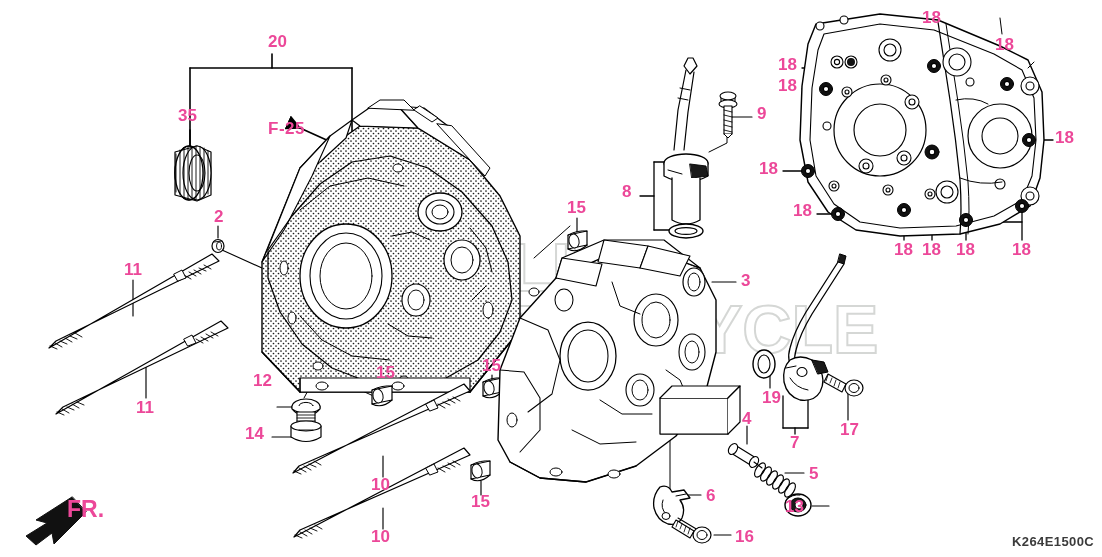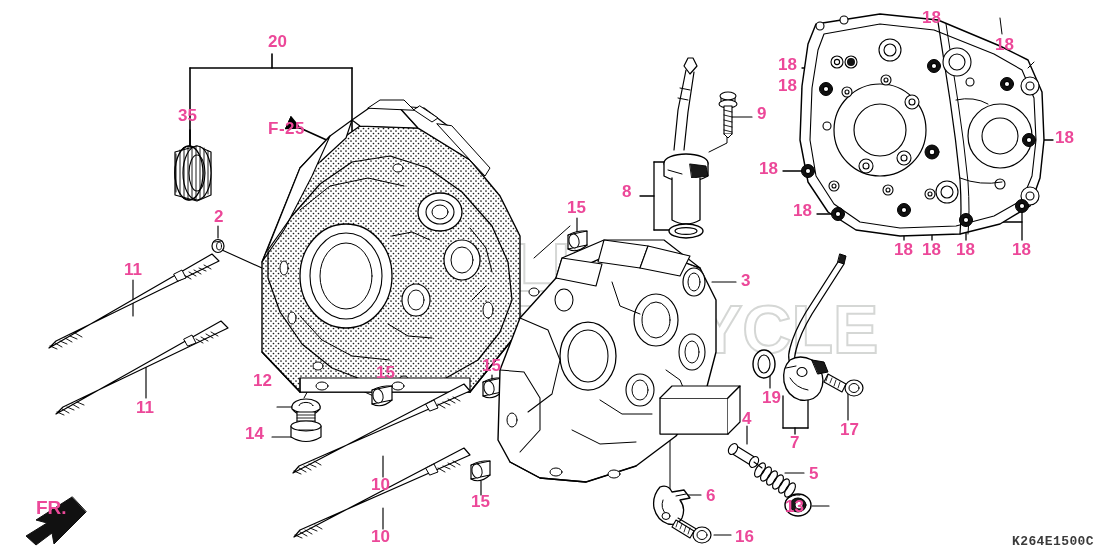--- a/index.html
+++ b/index.html
@@ -23,24 +23,24 @@
     position:absolute;
     font-family:"Liberation Sans", sans-serif;
     font-weight:bold;
     color:#ec4899;
     font-size:17px;
     line-height:1;
     white-space:nowrap;
     letter-spacing:0px;
   }
   .label.fcode{font-size:17px;letter-spacing:0.5px;}
-  .label.frmark{font-size:19px;letter-spacing:0px;}
+  .label.frmark{font-size:23px;letter-spacing:0px;margin-left:31px;}
   .diagcode{
     position:absolute;
-    font-family:Liberation Mono, monospace;
+    font-family:Liberation Sans, sans-serif;
     font-size:13px;
     font-weight:bold;
     color:#3b3b3b;
     letter-spacing:0.4px;
     white-space:nowrap;
   }
   .wm{
     position:absolute;
     font-family:"Liberation Sans", sans-serif;
     font-weight:bold;

